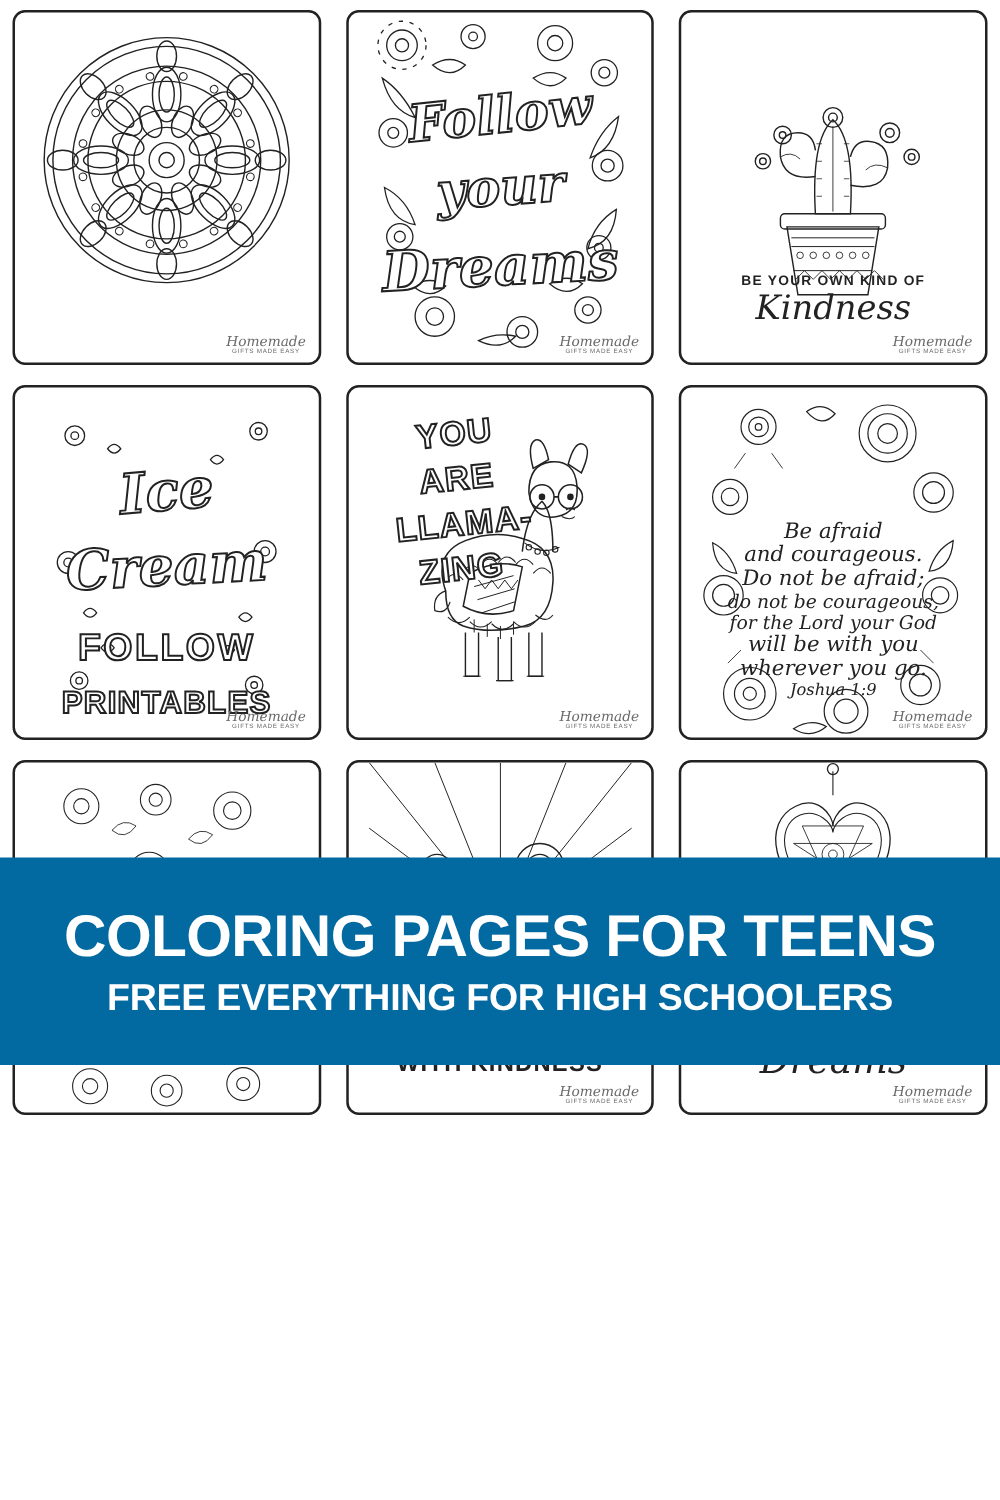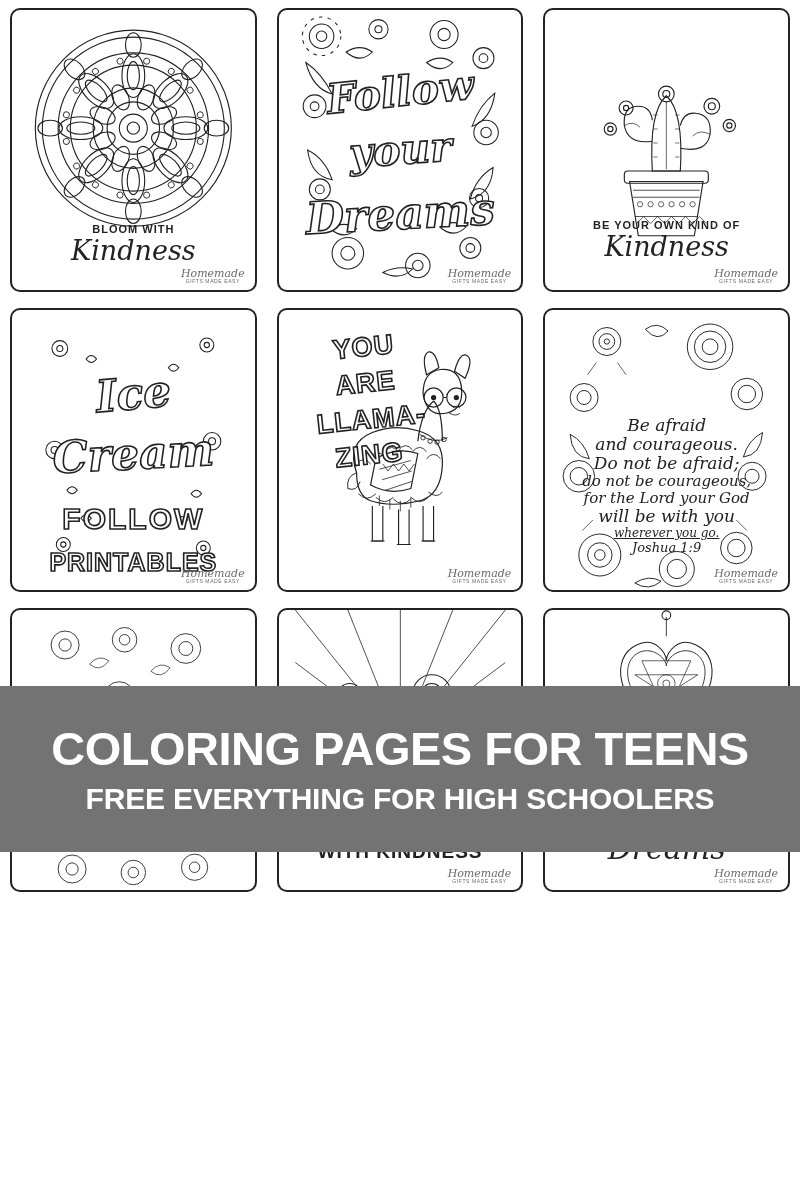--- a/index.html
+++ b/index.html
@@ -286,24 +286,20 @@
                   </g>
                 <g transform="rotate(326.25)">
                     <circle cx="0" cy="-78" r="3.5"></circle>
                   </g>
                 <g transform="rotate(348.75)">
                     <circle cx="0" cy="-78" r="3.5"></circle>
                   </g>
               </g>
             </g>
           </svg>
-        </div>
-        <div class="caption">
-          <div class="cap-small">BLOOM WITH</div>
-          <div class="cap-script">Kindness</div>
         </div>
         <div class="watermark">
           <div class="wm-1">Homemade</div>
           <div class="wm-2">GIFTS MADE EASY</div>
         </div>
       </div>
     </div>
 
     <div class="cell">
       <div class="sheet">
@@ -551,21 +547,21 @@
             </g>
           </svg>
         </div>
         <div class="caption" style="top:105px; bottom:auto; left:22px; right:22px;">
           <div class="cap-script" style="font-size:17px;">Be afraid</div>
           <div class="cap-script" style="font-size:17px;">and courageous.</div>
           <div class="cap-script" style="font-size:17px;">Do not be afraid;</div>
           <div class="cap-script" style="font-size:15px;">do not be courageous,</div>
           <div class="cap-script" style="font-size:15px;">for the Lord your God</div>
           <div class="cap-script" style="font-size:17px;">will be with you</div>
-          <div class="cap-script" style="font-size:12px;text-decoration:underline;">wherever you go.</div>
+          <div class="cap-script" style="font-size:17px;">wherever you go.</div>
           <div class="cap-script" style="font-size:13px;">Joshua 1:9</div>
         </div>
         <div class="watermark">
           <div class="wm-1">Homemade</div>
           <div class="wm-2">GIFTS MADE EASY</div>
         </div>
       </div>
     </div>
 
     <div class="cell">
@@ -764,18 +760,18 @@
         </div>
       </div>
     </div>
 
     <div class="cell"></div>
     <div class="cell"></div>
     <div class="cell"></div>
 
   </div>
 
-  <div class="banner" style="top: 686px; height: 166px; background: #737373;">
+  <div class="banner" style="top: 686px; height: 166px; background: #0369a1;">
     <div class="banner-title" style="color: rgb(255, 255, 255);">COLORING PAGES FOR TEENS</div>
     <div class="banner-sub" style="color: rgb(255, 255, 255);">FREE EVERYTHING FOR HIGH SCHOOLERS</div>
   </div>
 
 </div>
 
 </body></html>

